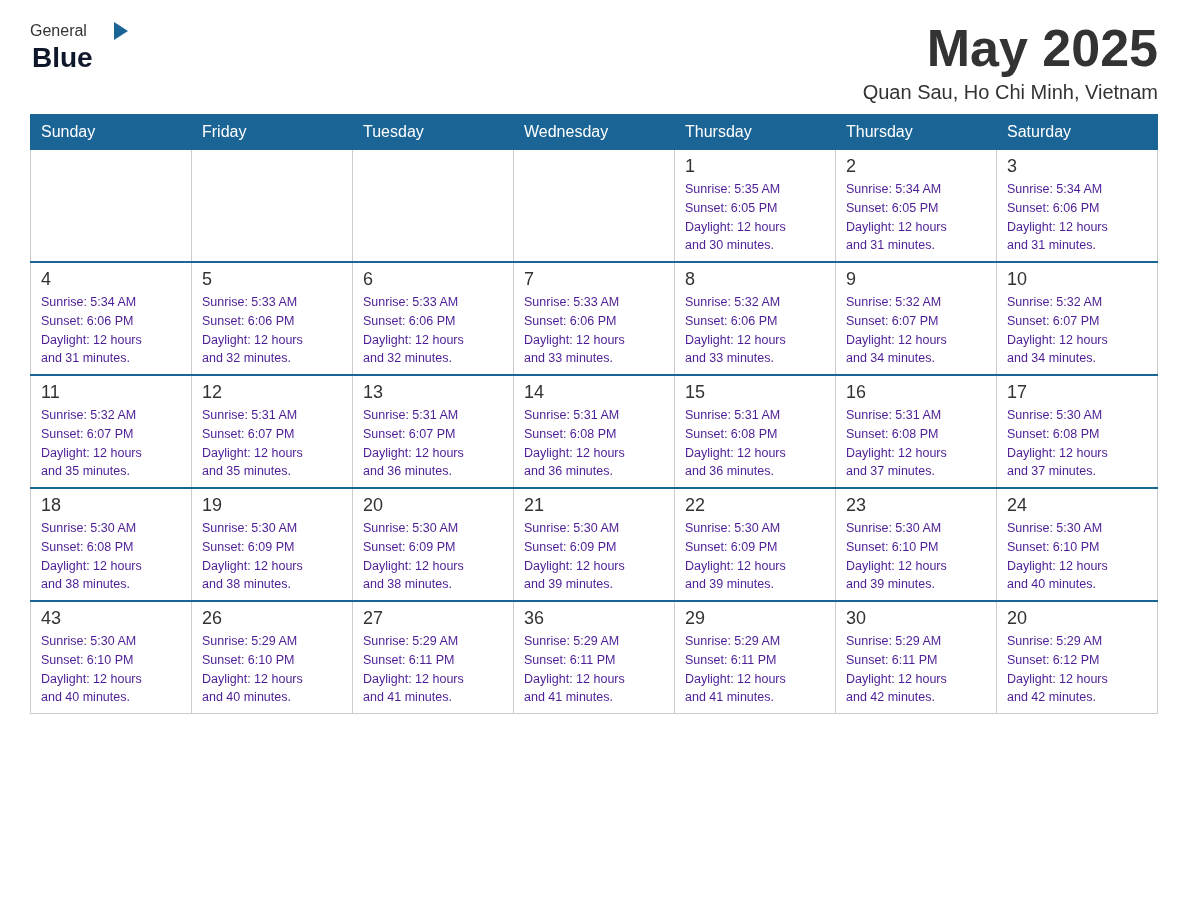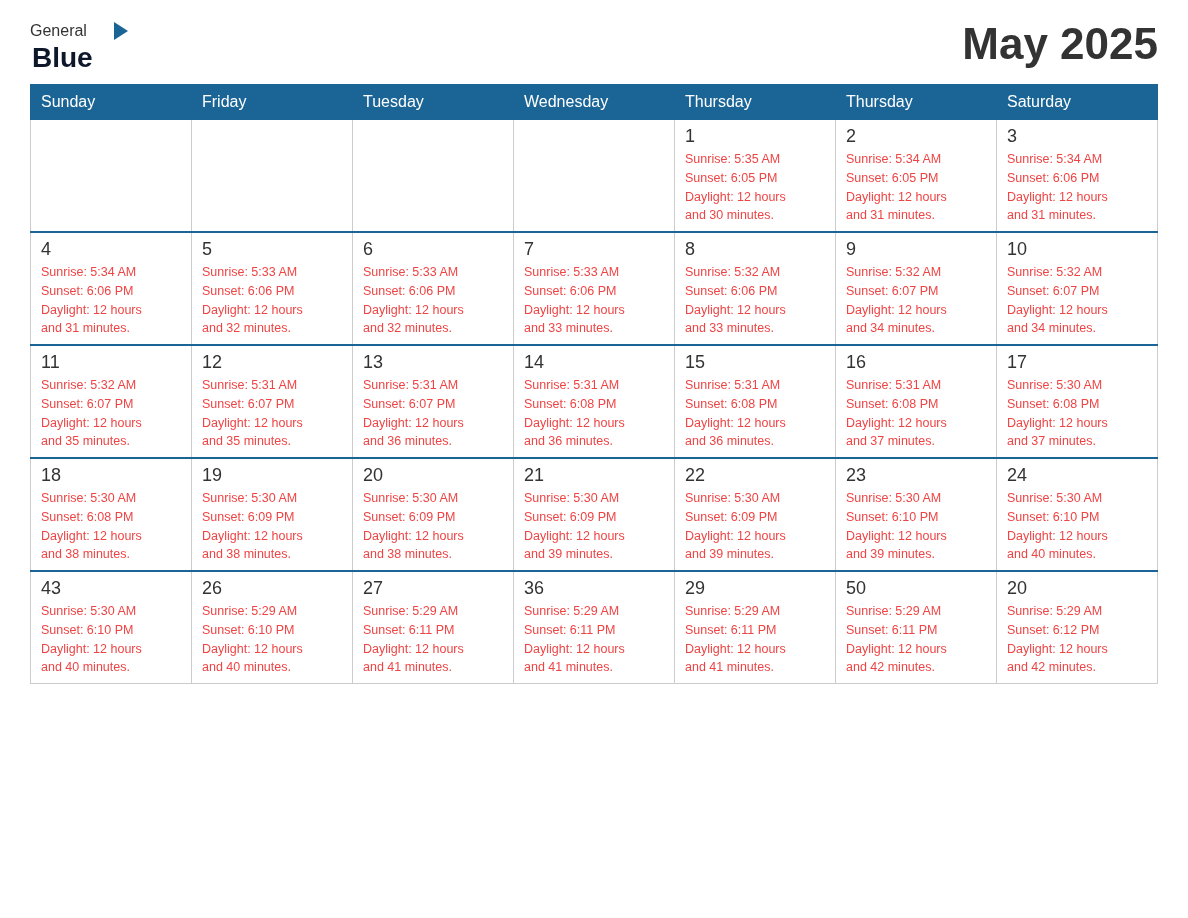--- a/index.html
+++ b/index.html
@@ -27,21 +27,21 @@
       color: #0f172a;
       font-size: 28px;
       font-weight: bold;
       margin-top: -8px;
       margin-left: 2px;
     }
     .title-section {
       text-align: right;
     }
     .month-title {
-      font-size: 44px;
+      font-size: 52px;
       font-weight: bold;
       color: #333;
       line-height: 1.1;
     }
     .location {
       font-size: 20px;
       color: #333;
       margin-top: 4px;
     }
     .calendar {
@@ -75,21 +75,21 @@
     .day-number {
       font-size: 18px;
       font-weight: normal;
       color: #333;
       margin-bottom: 3px;
       display: block;
     }
     .day-info {
       font-size: 12.5px;
       line-height: 1.5;
-      color: #ef4444;
+      color: #4c1d95;
     }
     .empty-cell {
       background: #fff;
     }
     .logo-line1 {
       display: flex;
       align-items: center;
       gap: 21px;
     }
     .logo-arrow-svg {
@@ -106,20 +106,21 @@
       <svg class="logo-arrow-svg" width="22" height="22" viewBox="0 0 22 22">
         <polygon points="4,2 18,11 4,20" fill="#1a6496"></polygon>
       </svg>
     </div>
     <div>
       <span class="logo-sub">Blue</span>
     </div>
   </div>
   <div class="title-section">
     <div class="month-title">May 2025</div>
+    <div class="location">Quan Sau, Ho Chi Minh, Vietnam</div>
   </div>
 </div>
 
 <table class="calendar">
   <thead>
     <tr>
     <th>Sunday</th>
         <th>Friday</th>
         <th>Tuesday</th>
         <th>Wednesday</th>
@@ -339,21 +340,21 @@
 and 41 minutes.</div>
         </td>
         <td>
           <span class="day-number">29</span>
           <div class="day-info" style="white-space: pre-line;">Sunrise: 5:29 AM
 Sunset: 6:11 PM
 Daylight: 12 hours
 and 41 minutes.</div>
         </td>
         <td>
-          <span class="day-number">50</span>
+          <span class="day-number">30</span>
           <div class="day-info" style="white-space: pre-line;">Sunrise: 5:29 AM
 Sunset: 6:11 PM
 Daylight: 12 hours
 and 42 minutes.</div>
         </td>
         <td>
           <span class="day-number">20</span>
           <div class="day-info" style="white-space: pre-line;">Sunrise: 5:29 AM
 Sunset: 6:12 PM
 Daylight: 12 hours

